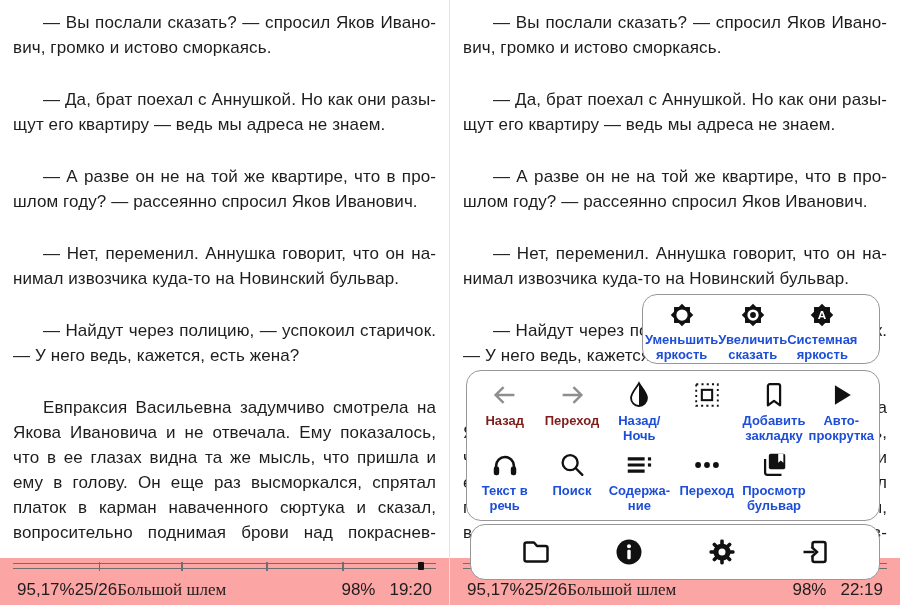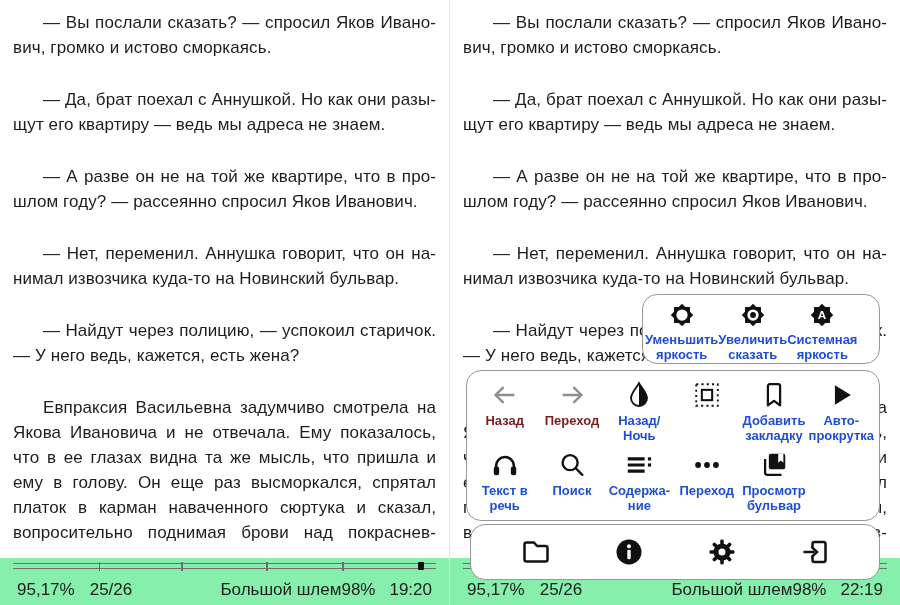--- a/index.html
+++ b/index.html
@@ -10,29 +10,29 @@
 
   
   .page { position:absolute; top:10px; left:13px; right:13px; bottom:50px; overflow:hidden; }
   .para { margin:0; }
   .para + .para { margin-top:27px; }
   .line { font-size:17px; line-height:25px; color:#1d1d1d; text-align:justify; text-align-last:justify; letter-spacing:0.1px; }
   .para .line:first-child { text-indent:30px; }
   .para.complete .line:last-child { text-align-last:left; }
 
   
-  .pagebar { position:absolute; left:0; right:0; bottom:0; height:47px; background:#86efac; }
+  .pagebar { position:absolute; left:0; right:0; bottom:0; height:47px; background:#fca5a5; }
   .progress { position:absolute; top:5px; left:13px; right:13px; height:4px;
               border-top:1.5px solid #6e6e6e; border-bottom:1.5px solid #6e6e6e; }
   .tick { position:absolute; top:-2.5px; width:1.5px; height:9px; background:#6e6e6e; }
   .marker { position:absolute; top:-2px; width:6px; height:8px; background:#111; border-radius:1px; }
   .status { position:absolute; left:17px; right:17px; bottom:5px; display:flex; align-items:baseline;
             font-size:17px; color:#1d1d1d; white-space:nowrap; }
-  .status .pages { margin-left:15px; }
-  .status .title { flex:1; text-align:right; overflow:hidden; }
+  .status .pages { }
+  .status .title { flex:1; text-align:left; overflow:hidden;font-family:Liberation Serif, serif; }
   .status .time { margin-left:14px; }
 
   
   .panel { position:absolute; background:#fff; border:1px solid #979797; border-radius:15px;
            box-sizing:border-box; z-index:5; }
   .brightness-panel { left:192px; top:294px; width:238px; height:70px; display:flex; padding:5px 2px 2px; }
   .main-menu { left:16px; top:370px; width:414px; height:151px; display:grid;
                grid-template-columns:repeat(6,1fr); grid-template-rows:1fr 1fr; padding:8px 4px 6px; row-gap:4px; }
   .bottom-panel { left:20px; top:524px; width:410px; height:56px; display:flex;
                   align-items:center; justify-content:space-around; padding:0 18px; }

